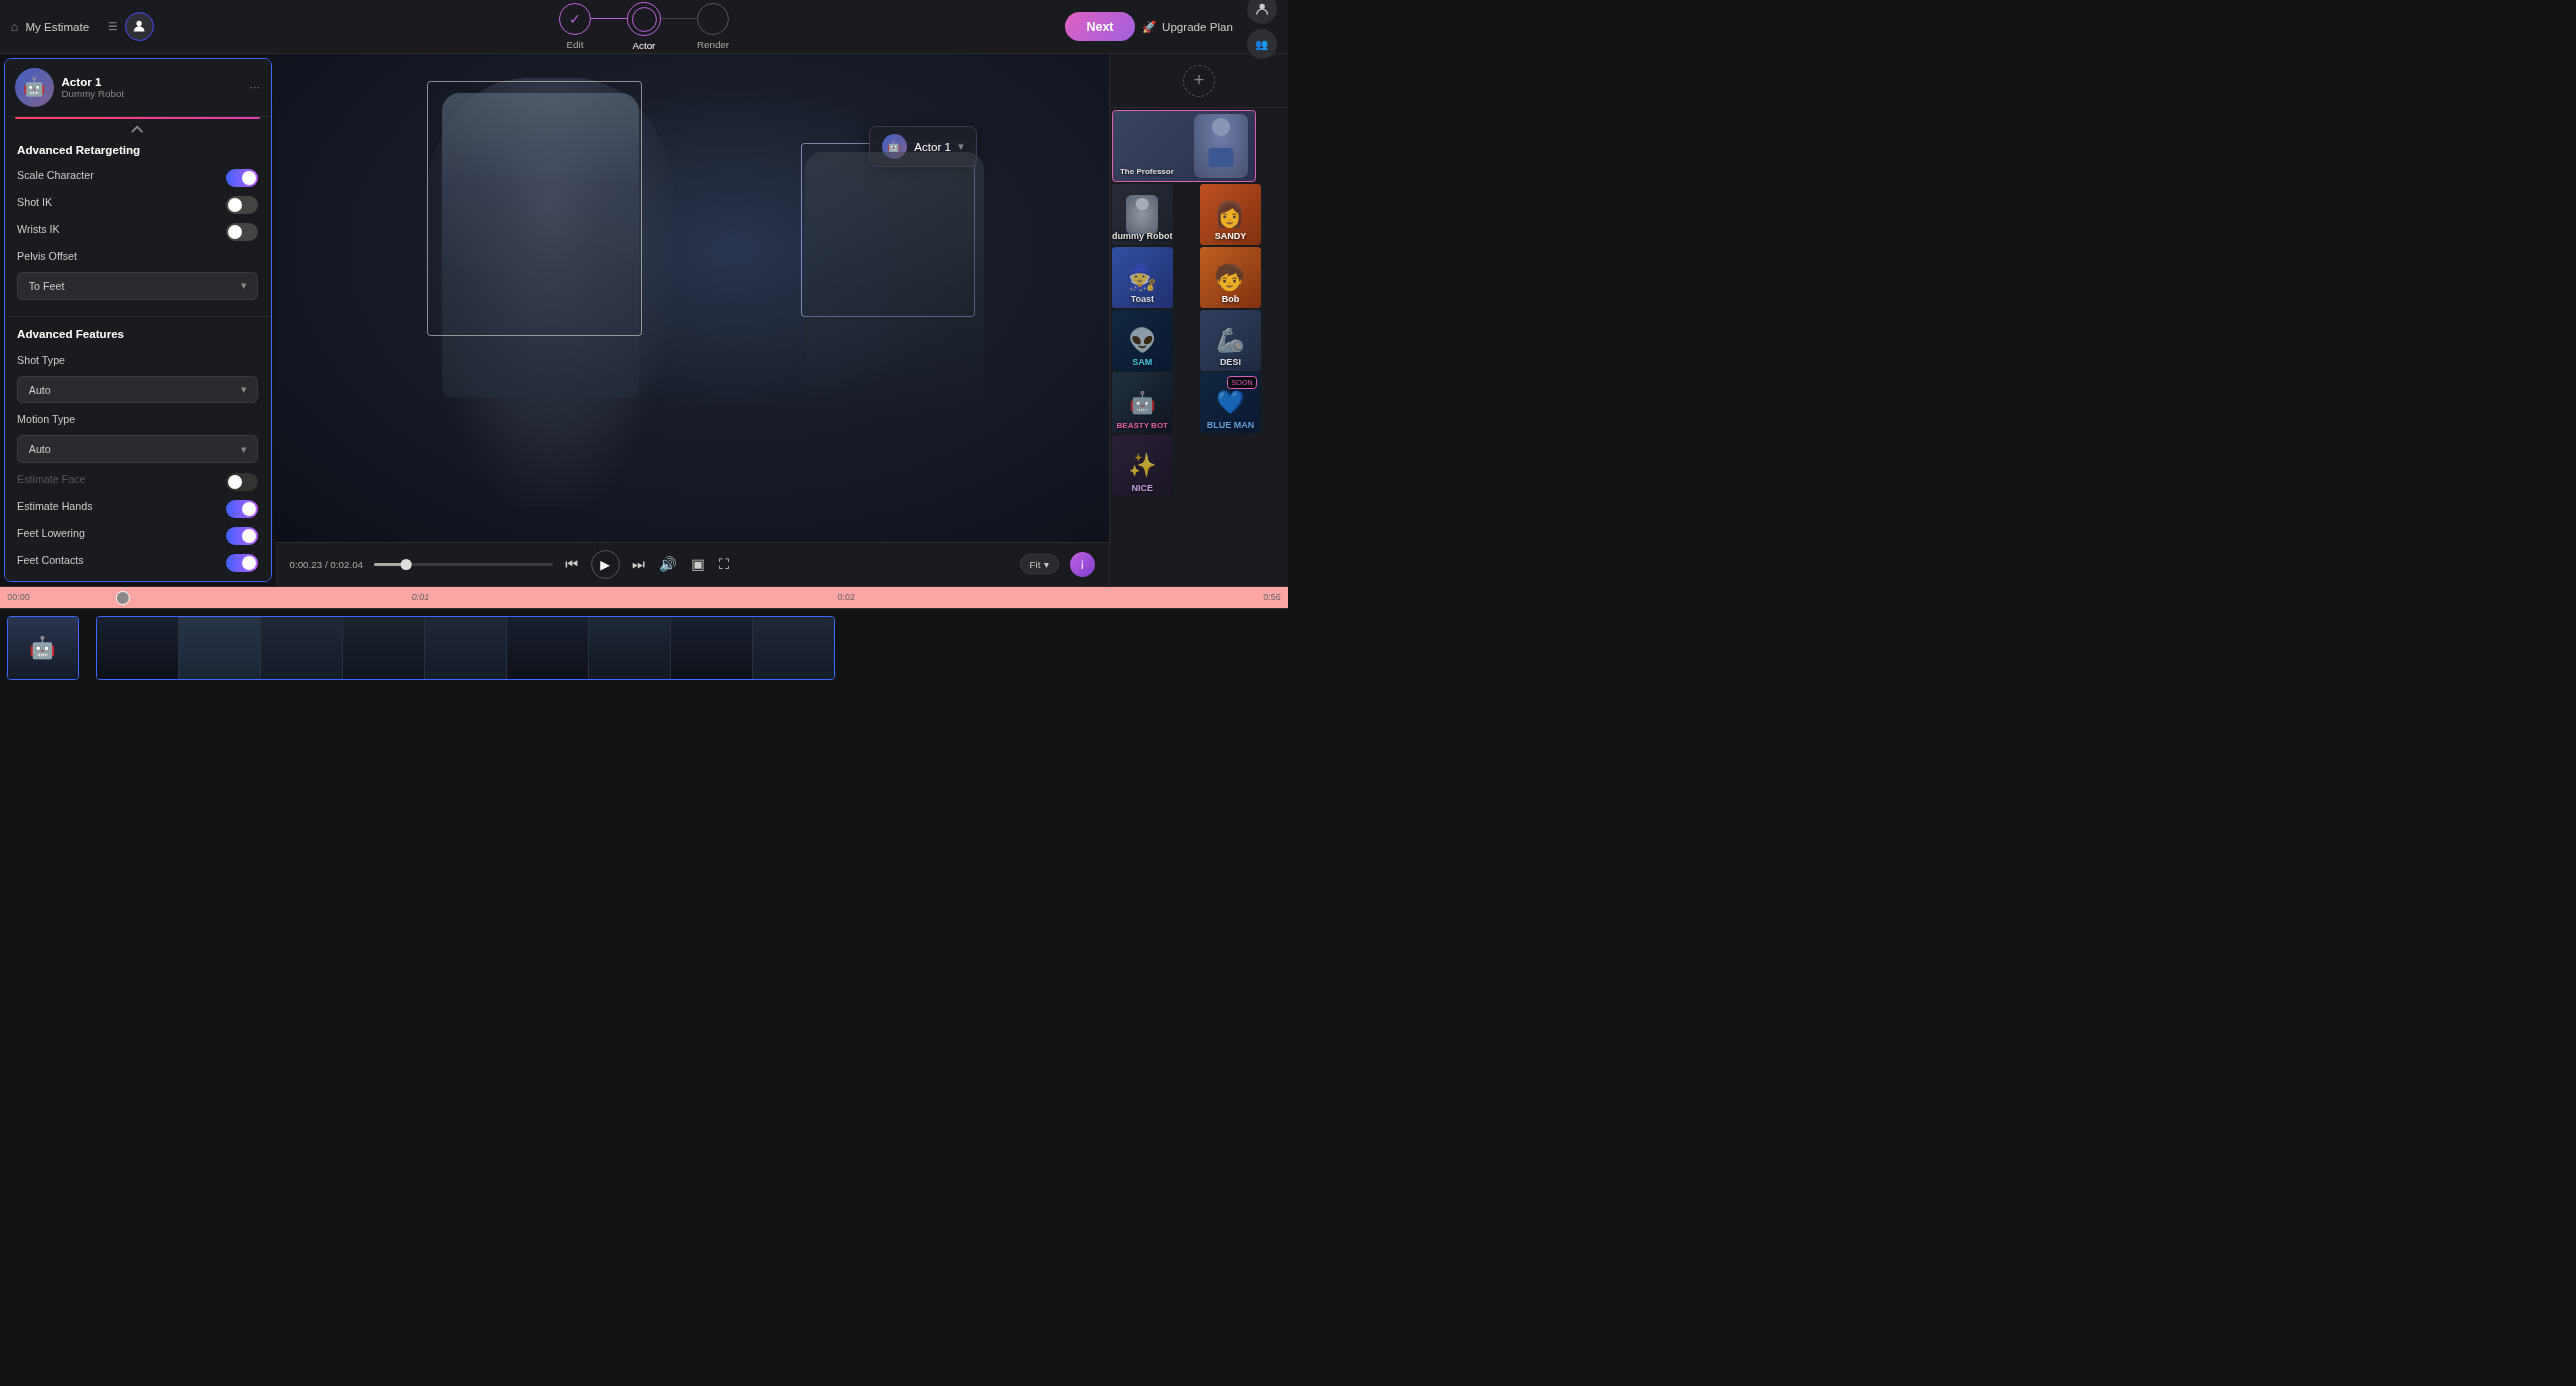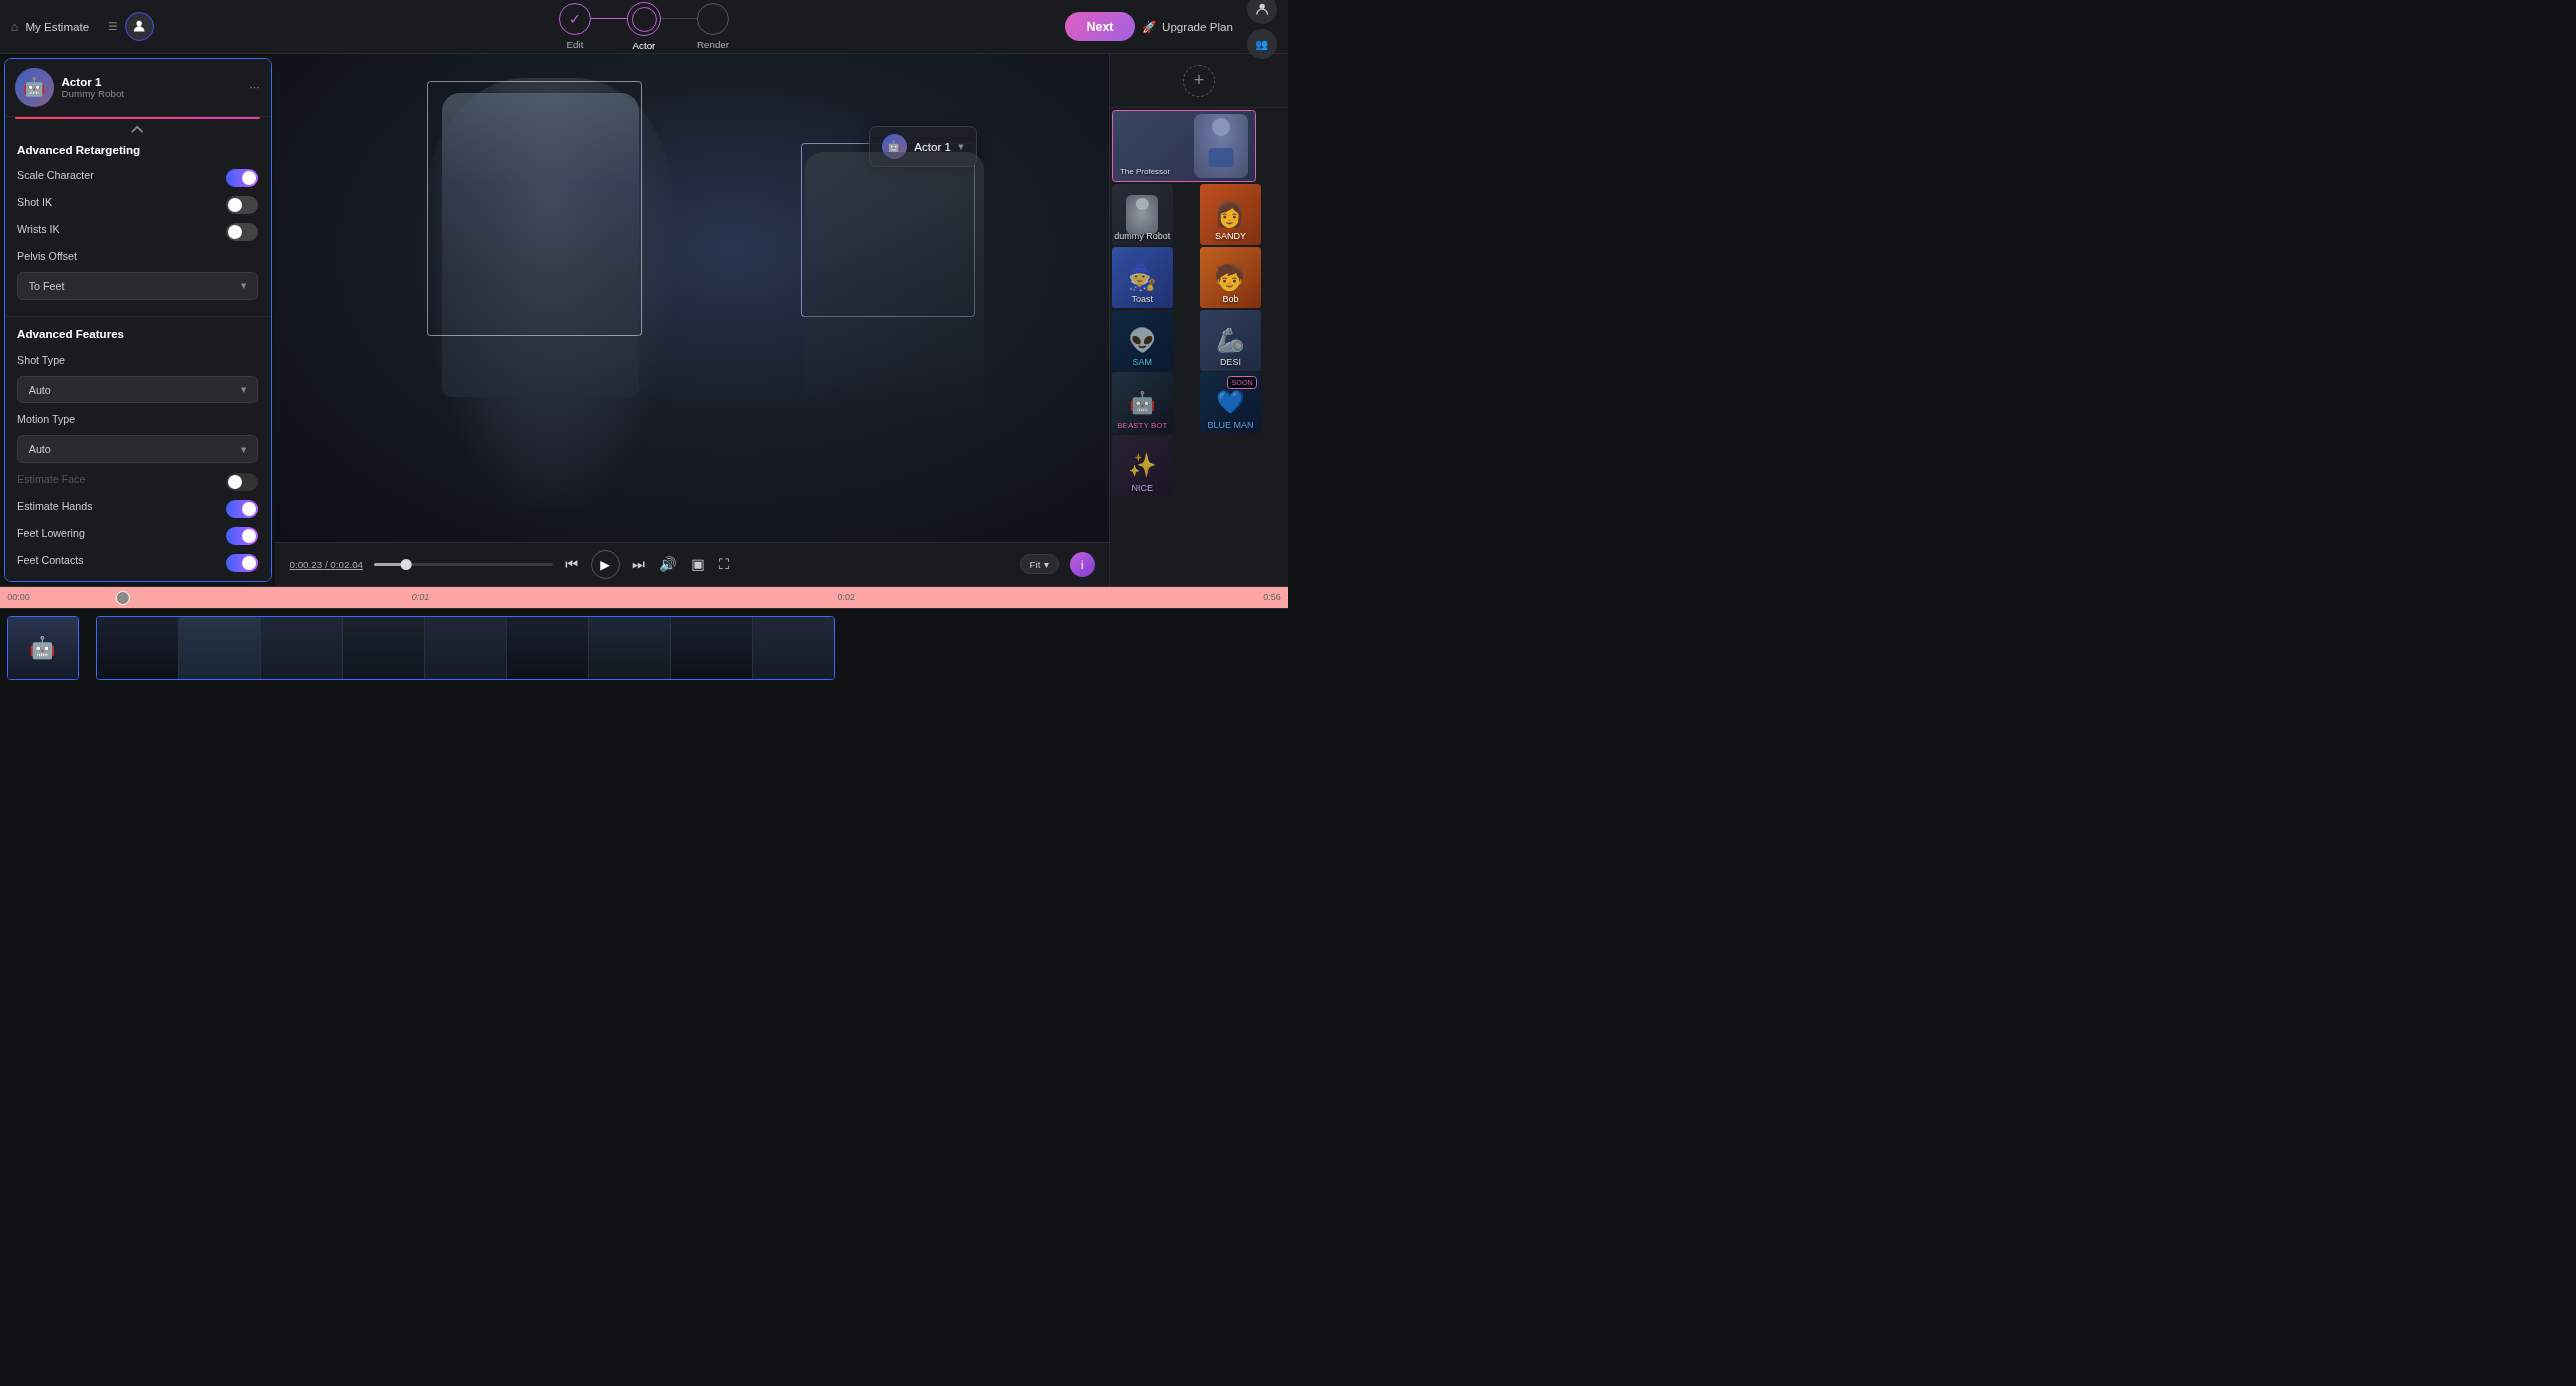--- a/index.html
+++ b/index.html
@@ -358,21 +358,20 @@
       align-items: center;
       gap: 10.7px;
       padding: 7.2px 14.3px;
       background: #1a1b1e;
       border-top: 0.9px solid #2a2b2e;
     }
     .time-display {
       font-size: 9.8px;
       color: #aaa;
       white-space: nowrap;
-      text-decoration: underline;
     }
     .progress-bar {
       flex: 1;
       height: 3.6px;
       background: #3a3b3e;
       border-radius: 1.8px;
       position: relative;
       max-width: 179px;
     }
     .progress-fill {
@@ -491,21 +490,21 @@
     .char-card.selected {
       border: 1.8px solid #e060b0;
     }
     .char-label {
       position: absolute;
       bottom: 3.6px;
       left: 0;
       right: 0;
       text-align: center;
       font-size: 9px;
-      font-weight: 400;
+      font-weight: 700;
       text-shadow: 0 0.9px 2.7px rgba(0,0,0,0.8);
     }
     .char-soon-badge {
       position: absolute;
       top: 3.6px;
       right: 3.6px;
       background: rgba(0,0,0,0.7);
       border: 0.9px solid #e060b0;
       border-radius: 3.6px;
       font-size: 7.2px;

